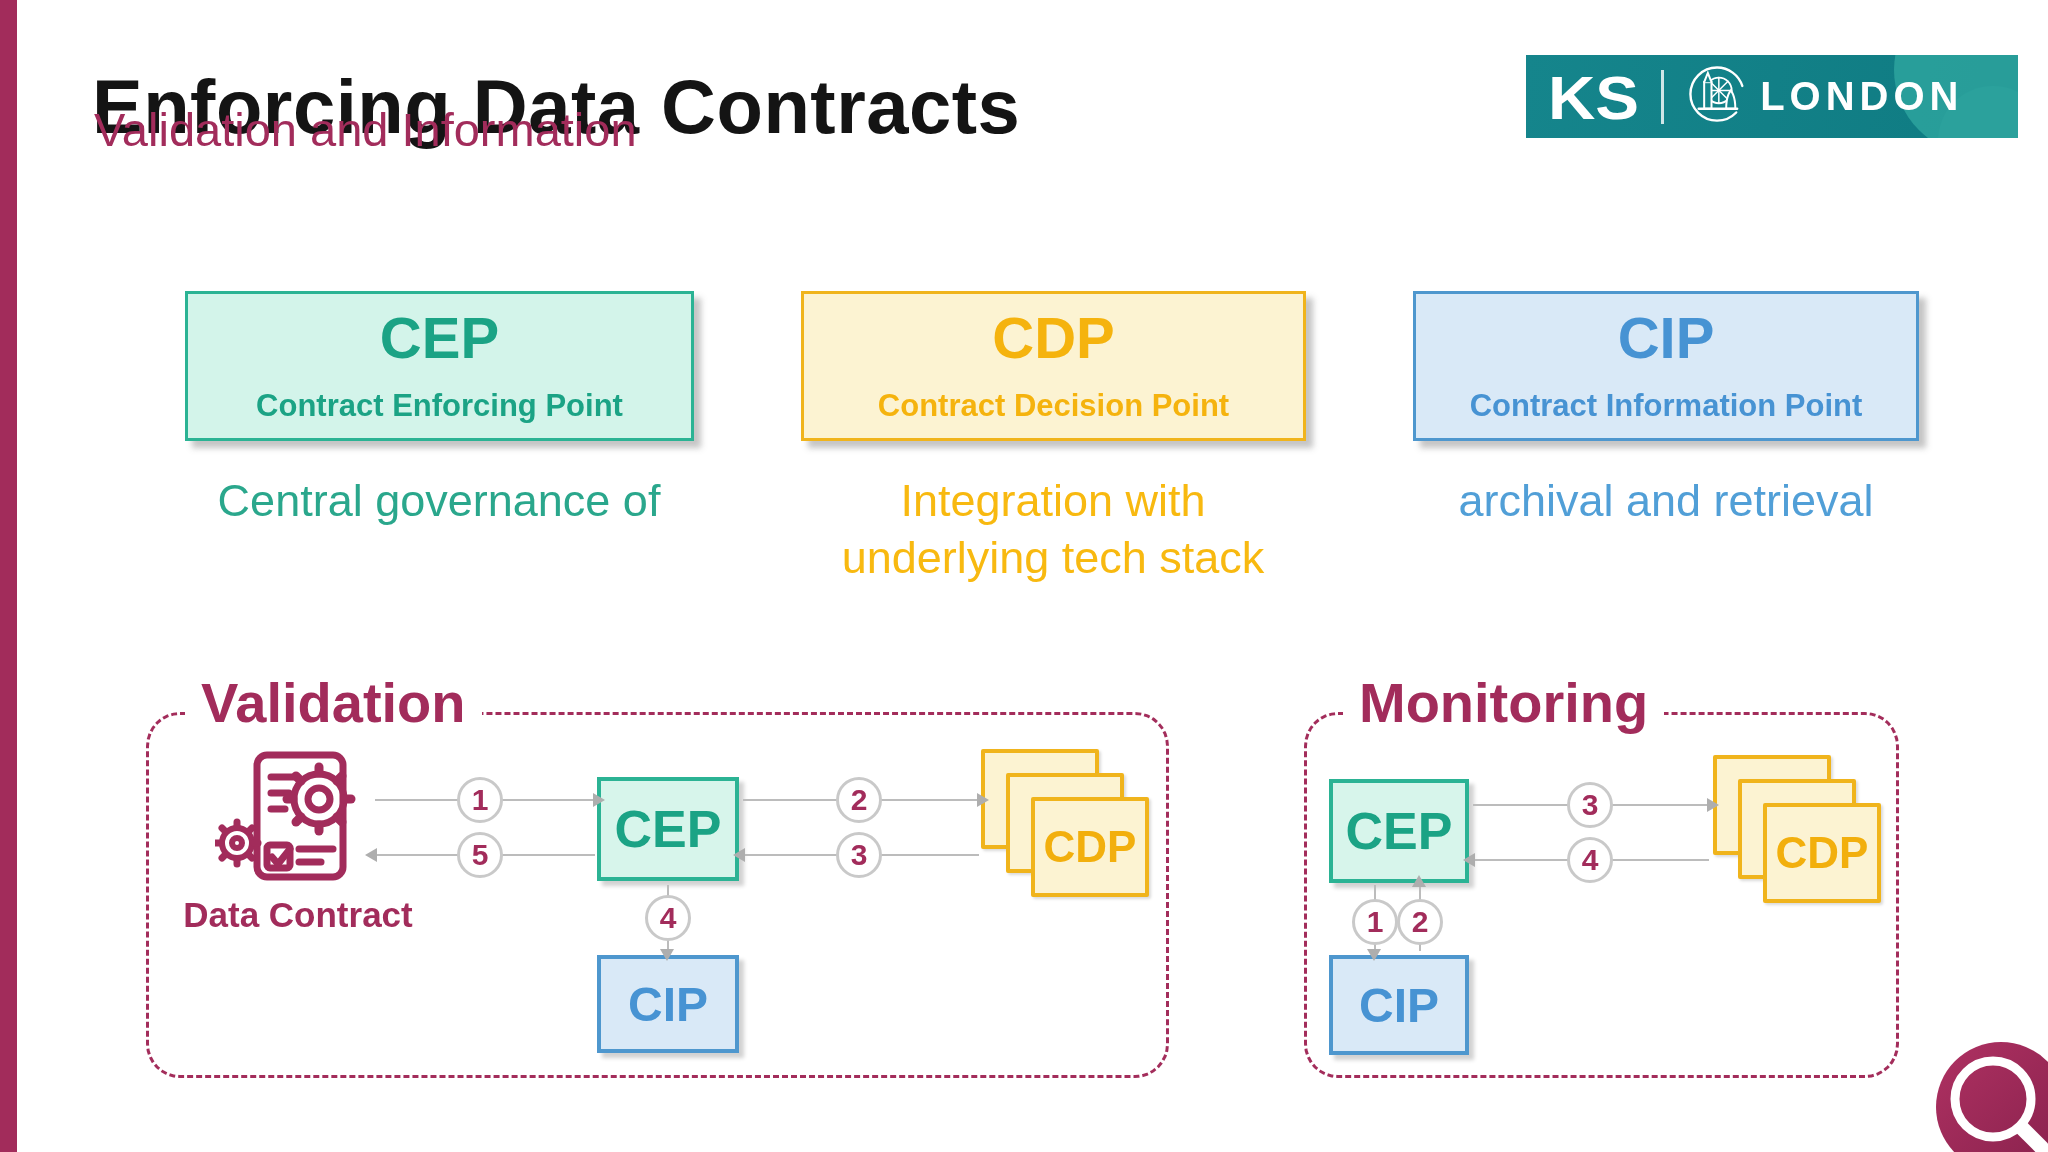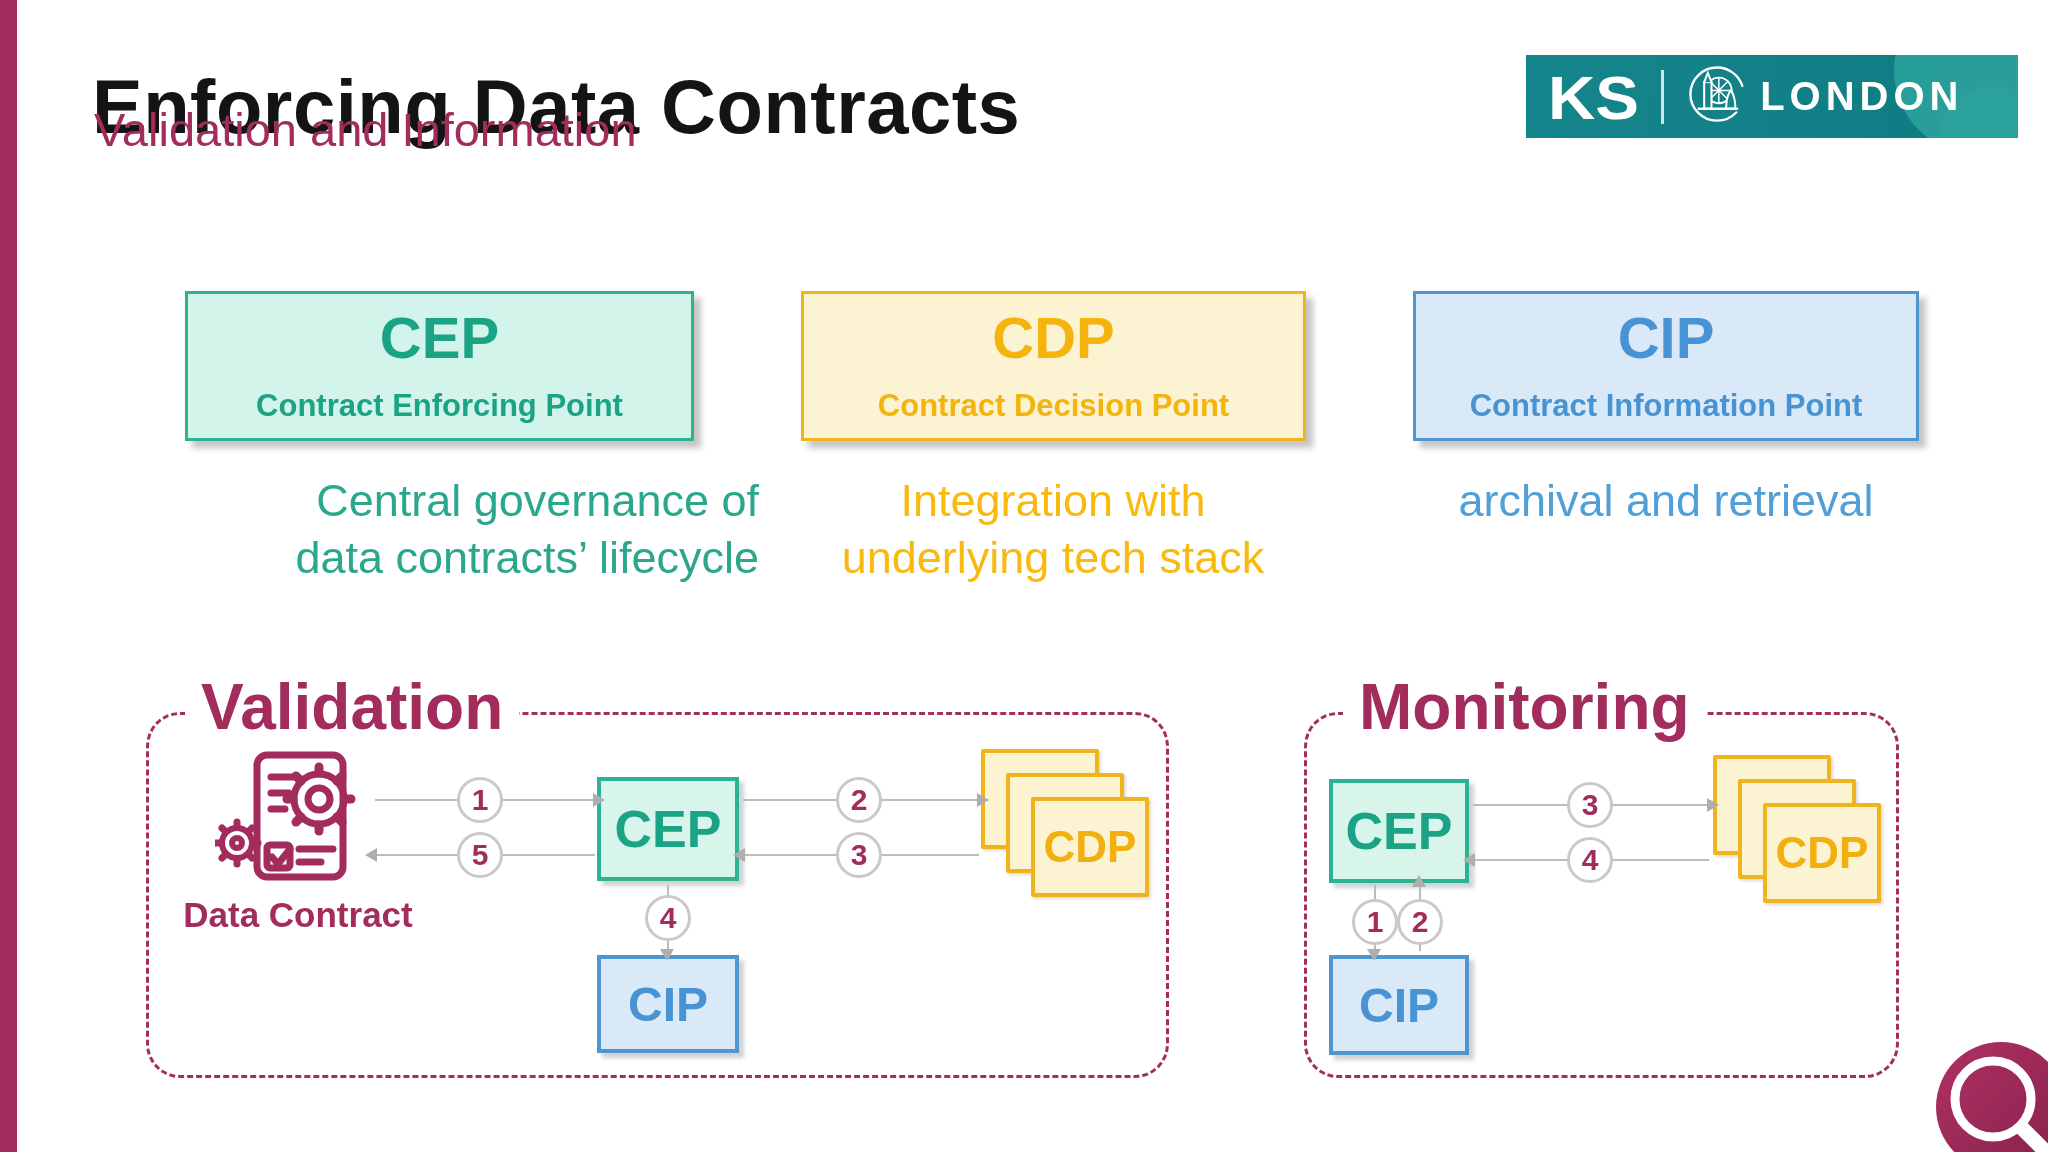--- a/index.html
+++ b/index.html
@@ -40,31 +40,31 @@
     display:flex;flex-direction:column;align-items:center;justify-content:center;
     border:3px solid;box-shadow:7px 7px 6px rgba(90,90,90,.35);
   }
   .def-box .acronym{font-size:58px;font-weight:700;line-height:1.05;}
   .def-box .fullname{font-size:31px;font-weight:700;margin-top:20px;}
   .def-cep{left:185px;top:291px;width:509px;background:#D3F4EA;border-color:#2BB394;color:#1BA385;}
   .def-cdp{left:801px;top:291px;width:505px;background:#FCF3D2;border-color:#F0B41C;color:#F5B30E;}
   .def-cip{left:1413px;top:291px;width:506px;background:#D9E9F7;border-color:#4E97CE;color:#4793D3;}
 
   .def-desc{position:absolute;top:472px;width:640px;text-align:center;font-size:45px;font-weight:400;line-height:1.27;}
-  .desc-cep{left:119px;color:#2AA78C;text-align:right;}
+  .desc-cep{left:119px;color:#2AA78C;}
   .desc-cdp{left:733px;color:#F8B910;text-align:center;}
   .desc-cip{left:1346px;color:#519FD7;}
 
   
   .panel{position:absolute;border:3px dashed #A32D5B;border-radius:34px;box-sizing:border-box;}
   .panel-validation{left:146px;top:712px;width:1023px;height:366px;}
   .panel-monitoring{left:1304px;top:712px;width:595px;height:366px;}
   .panel-title{
     position:absolute;top:-44px;left:36px;background:#fff;padding:0 16px;
-    font-size:64px;font-weight:700;color:#A22C5B;line-height:1.15;white-space:nowrap;
+    font-size:56px;font-weight:700;color:#A22C5B;line-height:1.15;white-space:nowrap;
   }
 
   
   .node{
     position:absolute;box-sizing:border-box;display:flex;align-items:center;justify-content:center;
     font-weight:700;border:4px solid;box-shadow:5px 5px 4px rgba(0,0,0,.18);
   }
   .node-cep{background:#D7F5EB;border-color:#2BB394;color:#1BA385;font-size:52px;}
   .node-cip{background:#D9E9F7;border-color:#4E97CE;color:#4793D3;font-size:48px;}
 
@@ -141,21 +141,20 @@
   <div class="acronym">CDP</div>
   <div class="fullname">Contract Decision Point</div>
 </div>
 <div class="def-box def-cip">
   <div class="acronym">CIP</div>
   <div class="fullname">Contract Information Point</div>
 </div>
 
 <div class="def-desc desc-cep">
   <div>Central governance of</div>
-  <div>data contracts’ lifecycle</div>
 </div>
 <div class="def-desc desc-cdp">
   <div>Integration with</div>
   <div>underlying tech stack</div>
 </div>
 <div class="def-desc desc-cip">
   <div>archival and retrieval</div>
 </div>
 
 <div class="panel panel-validation">

